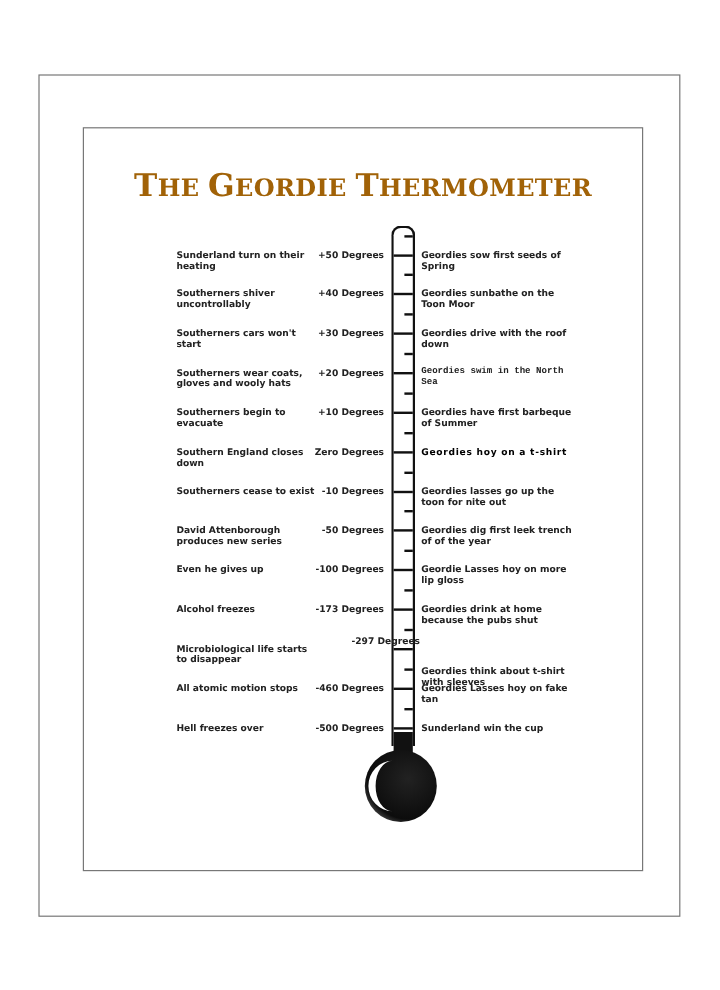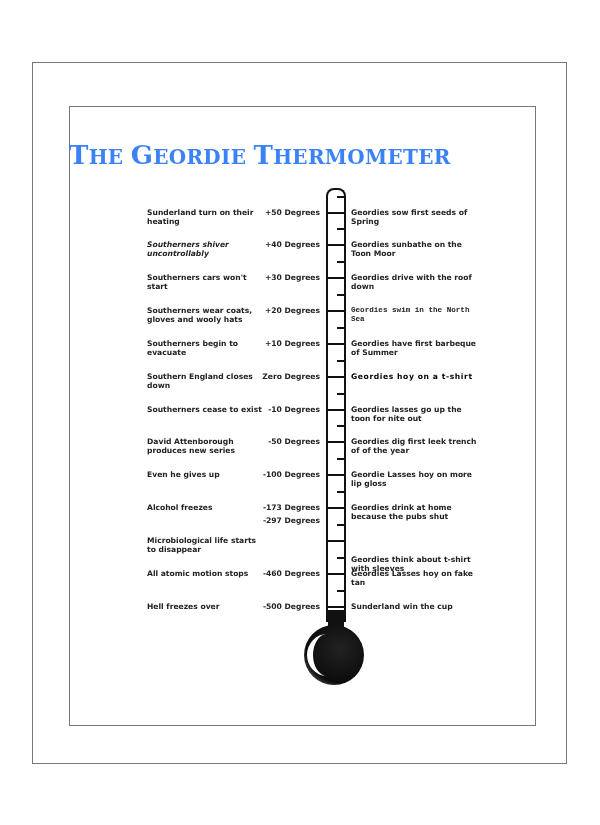--- a/index.html
+++ b/index.html
@@ -2,23 +2,23 @@
 <html><head>
 <meta charset="utf-8">
 <style>
   html, body { margin: 0; padding: 0; background: #ffffff; }
   body { width: 600px; height: 825px; position: relative; overflow: hidden;
          font-family: "DejaVu Sans", sans-serif; color: #111; }
   .outer-frame { position: absolute; left: 32px; top: 62px; width: 535px; height: 702px;
                  border: 1.5px solid #777; box-sizing: border-box; }
   .inner-frame { position: absolute; left: 69px; top: 106px; width: 467px; height: 620px;
                  border: 1.5px solid #777; box-sizing: border-box; }
-  .title { position: absolute; left: 69px; width: 467px; top: 140px; 
+  .title { position: absolute; left: 69px; width: 467px; top: 140px; text-align: center;
            font-family: "DejaVu Serif", serif; font-weight: bold; font-size: 20px;
-           letter-spacing: 0.3px; color: #3b82f6; font-variant: small-caps; }
+           letter-spacing: 0.3px; color: #a16207; font-variant: small-caps; }
   .title .big { font-size: 26px; }
   .left-text { position: absolute; left: 147px; width: 120px; font-size: 7.6px;
                line-height: 9px; font-weight: bold; color: #222; }
   .deg-text { position: absolute; left: 262px; width: 58px; text-align: right;
               font-size: 7.6px; line-height: 9px; font-weight: bold; color: #222; white-space: nowrap; }
   .right-text { position: absolute; left: 351px; width: 130px; font-size: 7.6px;
                 line-height: 9px; font-weight: bold; color: #222; }
   .right-text.emph { letter-spacing: 0.6px; font-weight: bold; color: #000; }
   .tube { position: absolute; left: 326px; top: 188px; width: 16px; height: 432px;
           border: 2px solid #111; border-bottom: none; border-radius: 8px 8px 0 0; background: #fff; }
@@ -75,21 +75,21 @@
     </radialGradient>
   </defs>
   <circle cx="31" cy="31" r="30" fill="url(#bg)"></circle>
   <path d="M24 10 A20 21 0 0 0 24 52 A14 21 0 0 1 24 10 Z" fill="#fff"></path>
 </svg>
 
 <div id="rows">
     <div class="left-text" style="top: 208px;">Sunderland turn on their heating</div>
     <div class="deg-text" style="top: 208px;">+50 Degrees</div>
     <div class="right-text" style="top: 208px;">Geordies sow first seeds of Spring</div>
-    <div class="left-text" style="top: 240px; font-style: italic;">Southerners shiver uncontrollably</div>
+    <div class="left-text" style="top: 240px;">Southerners shiver uncontrollably</div>
     <div class="deg-text" style="top: 240px;">+40 Degrees</div>
     <div class="right-text" style="top: 240px;">Geordies sunbathe on the Toon Moor</div>
     <div class="left-text" style="top: 273px;">Southerners cars won't start</div>
     <div class="deg-text" style="top: 273px;">+30 Degrees</div>
     <div class="right-text" style="top: 273px;">Geordies drive with the roof down</div>
     <div class="left-text" style="top: 306px;">Southerners wear coats, gloves and wooly hats</div>
     <div class="deg-text" style="top: 306px;">+20 Degrees</div>
     <div class="right-text" style="top: 306px; font-family: Liberation Mono, monospace;">Geordies swim in the North Sea</div>
     <div class="left-text" style="top: 339px;">Southerners begin to evacuate</div>
     <div class="deg-text" style="top: 339px;">+10 Degrees</div>
@@ -103,21 +103,21 @@
     <div class="left-text" style="top: 437px;">David Attenborough produces new series</div>
     <div class="deg-text" style="top: 437px;">-50 Degrees</div>
     <div class="right-text" style="top: 437px;">Geordies dig first leek trench of of the year</div>
     <div class="left-text" style="top: 470px;">Even he gives up</div>
     <div class="deg-text" style="top: 470px;">-100 Degrees</div>
     <div class="right-text" style="top: 470px;">Geordie Lasses hoy on more lip gloss</div>
     <div class="left-text" style="top: 503px;">Alcohol freezes</div>
     <div class="deg-text" style="top: 503px;">-173 Degrees</div>
     <div class="right-text" style="top: 503px;">Geordies drink at home because the pubs shut</div>
     <div class="left-text" style="top: 536px;">Microbiological life starts to disappear</div>
-    <div class="deg-text" style="top: 516px;">-297 Degrees</div>
+    <div class="deg-text" style="top: 530px; margin-left: 30px;">-297 Degrees</div>
     <div class="right-text" style="top: 555px;">Geordies think about t-shirt with sleeves</div>
     <div class="left-text" style="top: 569px;">All atomic motion stops</div>
     <div class="deg-text" style="top: 569px;">-460 Degrees</div>
     <div class="right-text" style="top: 569px;">Geordies Lasses hoy on fake tan</div>
     <div class="left-text" style="top: 602px;">Hell freezes over</div>
     <div class="deg-text" style="top: 602px;">-500 Degrees</div>
     <div class="right-text" style="top: 602px;">Sunderland win the cup</div>
   </div>
 
 </body></html>

